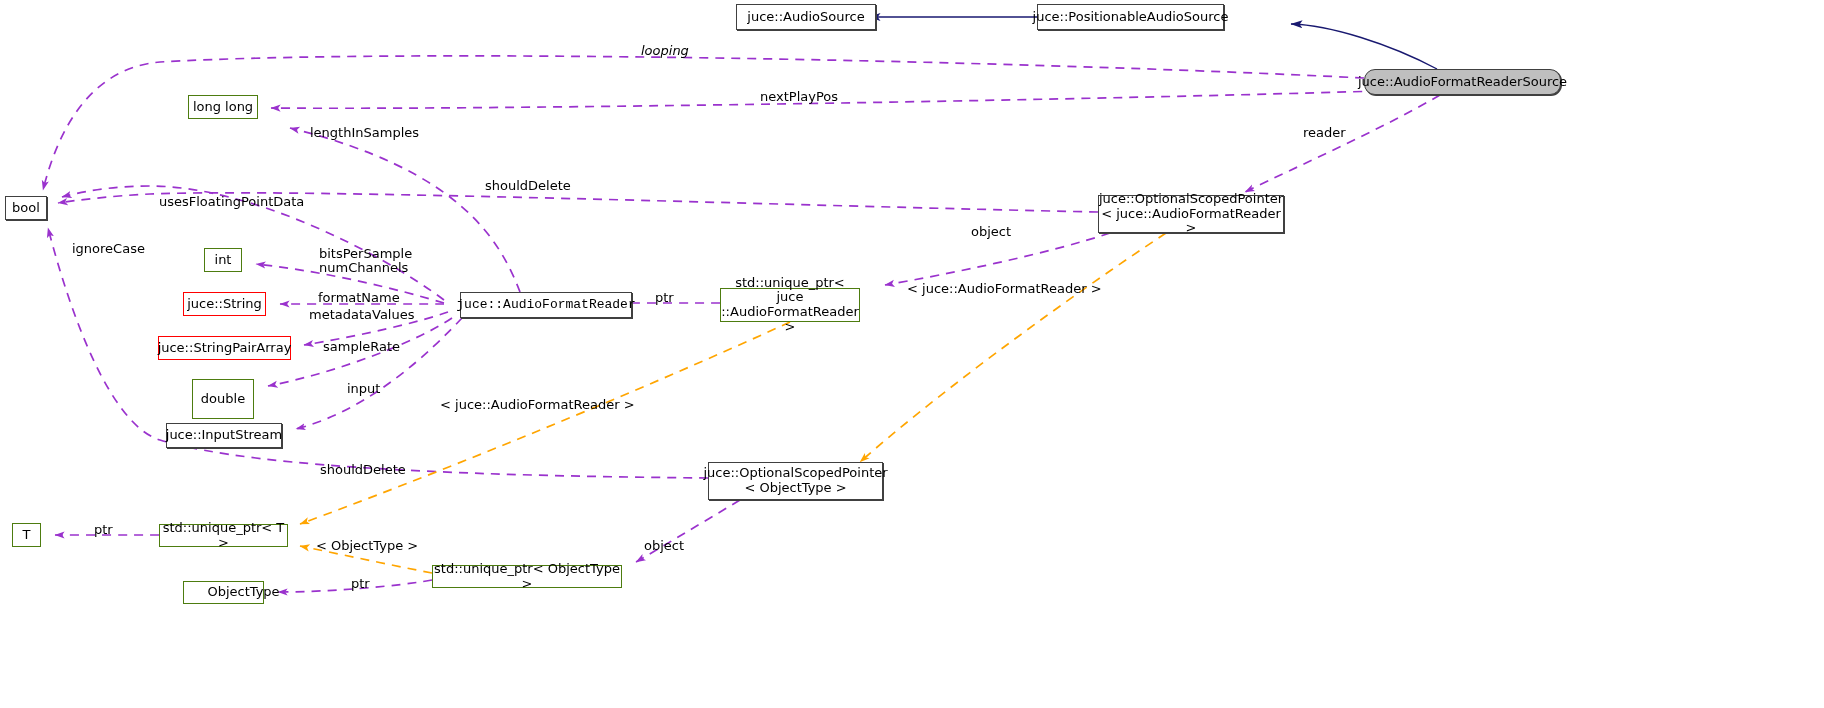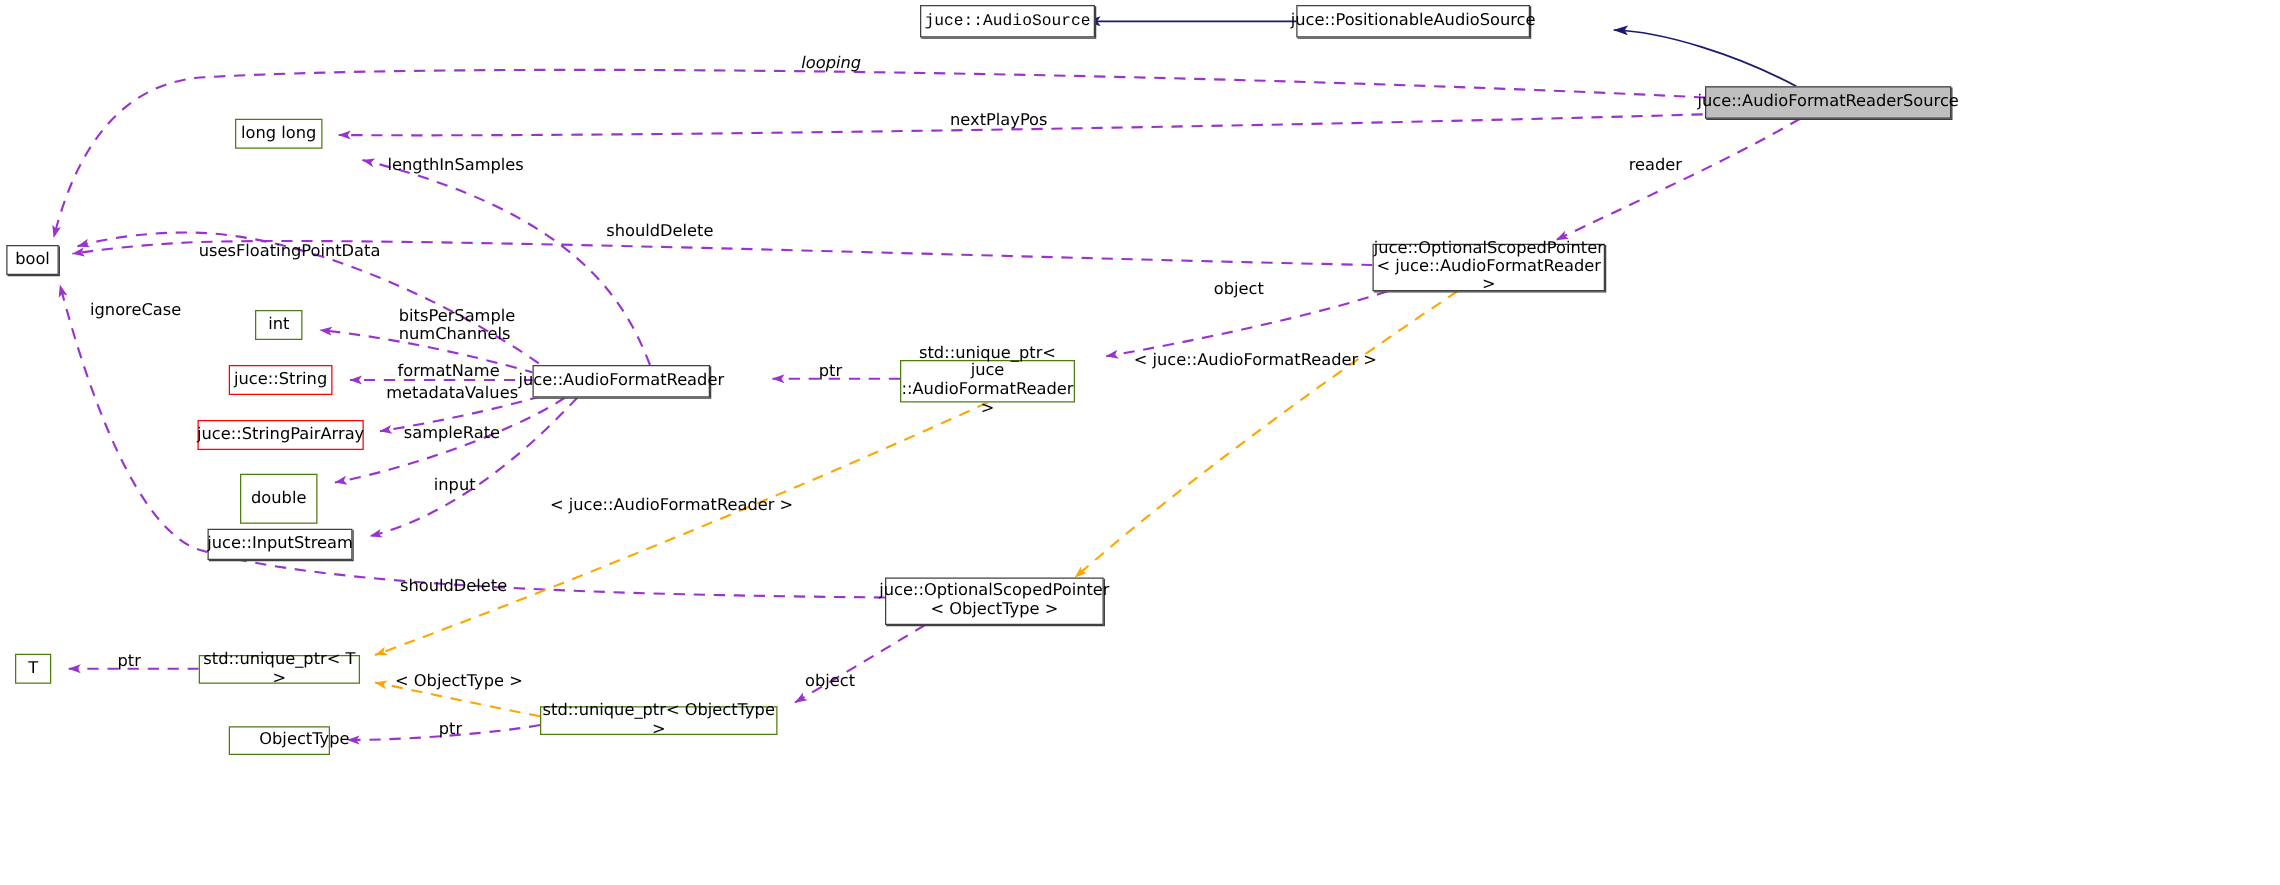--- a/index.html
+++ b/index.html
@@ -62,45 +62,45 @@
       <path d="M159,535 C130,535 90,535 55,535" marker-end="url(#arrU)"></path>
     </g>
 
     <g fill="none" stroke="#ffa500" stroke-width="1.7" stroke-dasharray="9,7">
       <path d="M1166,233 C1050,310 930,400 860,462" marker-end="url(#arrO)"></path>
       <path d="M790,322 C620,400 420,480 300,524" marker-end="url(#arrO)"></path>
       <path d="M432,573 C390,565 330,552 300,546" marker-end="url(#arrO)"></path>
     </g>
   </svg>
 
-  <div class="node-box node-strong" style="left:736px;top:4px;width:140px;height:26px;font-size:13px;font-family:Liberation Mono, monospace;">
+  <div class="node-box node-strong" style="left:736px;top:4px;width:140px;height:26px;font-size:13px;">
       <span>juce::AudioSource</span>
     </div>
   <div class="node-box node-strong" style="left:1037px;top:4px;width:187px;height:26px;font-size:13px;">
       <span>juce::PositionableAudioSource</span>
     </div>
-  <div class="node-box node-current" style="left:1364px;top:69px;width:197px;height:26px;font-size:13px;">
+  <div class="node-box node-current" style="left:1364px;top:69px;width:197px;height:26px;font-size:13px;border-radius:11px;">
       <span>juce::AudioFormatReaderSource</span>
     </div>
   <div class="node-box node-plain" style="left:188px;top:95px;width:70px;height:24px;font-size:13px;">
       <span>long long</span>
     </div>
   <div class="node-box node-strong" style="left:5px;top:196px;width:42px;height:24px;font-size:13px;">
       <span>bool</span>
     </div>
   <div class="node-box node-strong" style="left:1098px;top:195px;width:186px;height:38px;font-size:13px;">
       <span class="multiline">juce::OptionalScopedPointer<br>&lt; juce::AudioFormatReader &gt;</span>
     </div>
   <div class="node-box node-plain" style="left:204px;top:248px;width:38px;height:24px;font-size:13px;">
       <span>int</span>
     </div>
   <div class="node-box node-red" style="left:183px;top:292px;width:83px;height:24px;font-size:13px;">
       <span>juce::String</span>
     </div>
-  <div class="node-box node-strong" style="left:426px;top:292px;width:142px;height:26px;font-size:13px;">
+  <div class="node-box node-strong" style="left:460px;top:292px;width:172px;height:26px;font-size:13px;font-family:Liberation Mono, monospace;">
       <span>juce::AudioFormatReader</span>
     </div>
   <div class="node-box node-plain" style="left:720px;top:288px;width:140px;height:34px;font-size:13px;">
       <span class="multiline">std::unique_ptr&lt; juce<br>::AudioFormatReader &gt;</span>
     </div>
   <div class="node-box node-red" style="left:158px;top:336px;width:133px;height:24px;font-size:13px;">
       <span>juce::StringPairArray</span>
     </div>
   <div class="node-box node-plain" style="left:192px;top:379px;width:62px;height:40px;font-size:13px;">
       <span>double</span>

